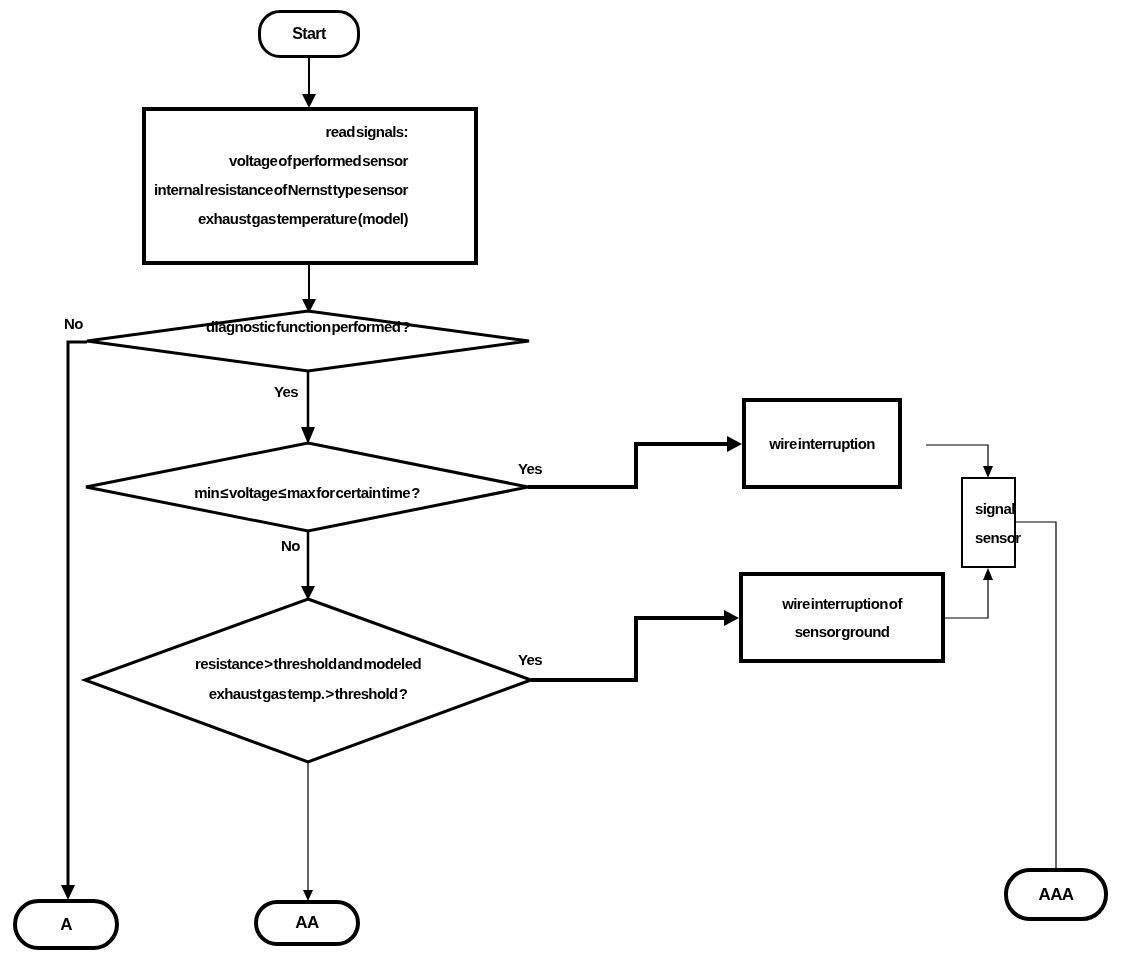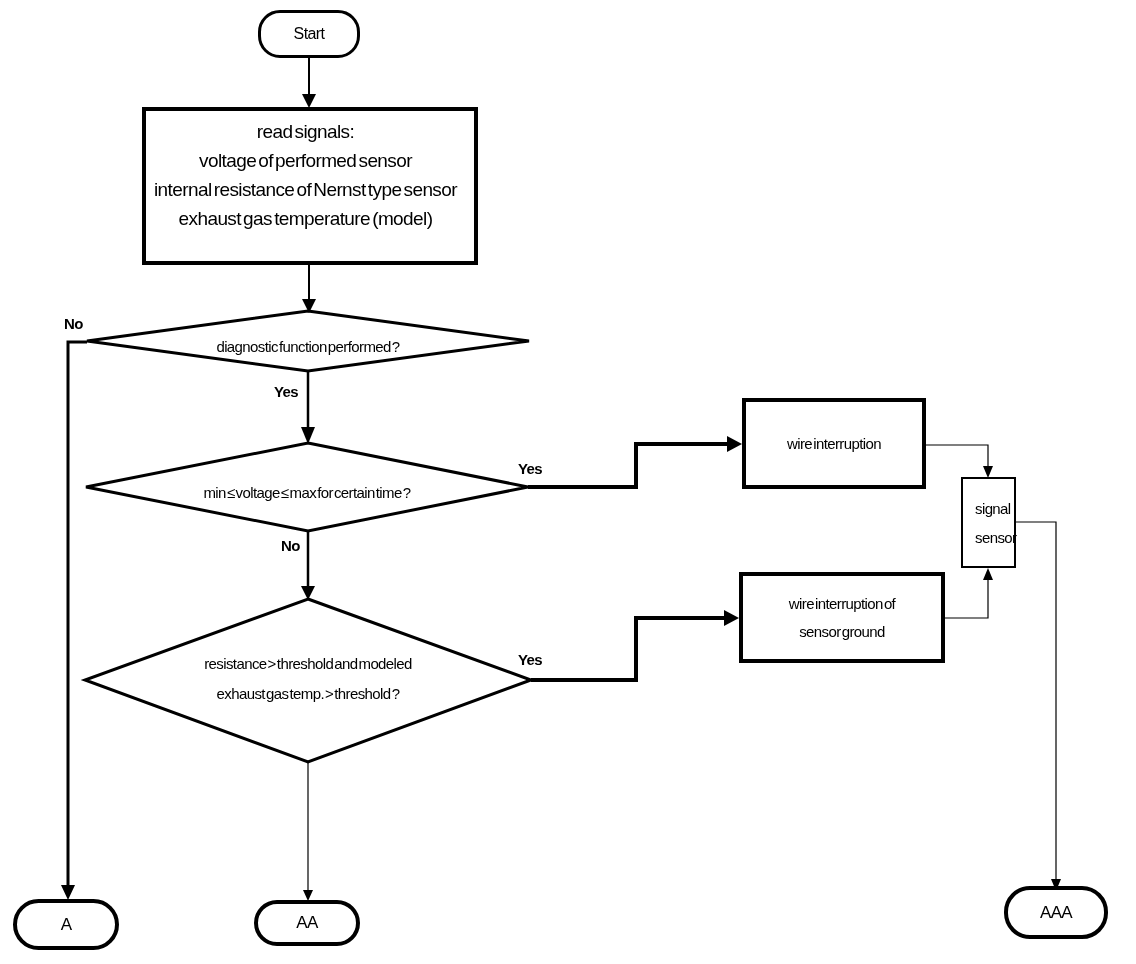--- a/index.html
+++ b/index.html
@@ -10,30 +10,30 @@
   }
   svg.connectors { position:absolute; left:0; top:0; width:1136px; height:964px; }
   .diamond { fill:#ffffff; stroke:#000000; stroke-width:3; }
   .flowline { fill:none; stroke:#000000; stroke-linejoin:miter; stroke-linecap:butt; }
   .arrowhead { fill:#000000; stroke:none; }
 
   .node {
     position:absolute; box-sizing:border-box; background:#ffffff;
     display:flex; align-items:center; justify-content:center; text-align:center;
   }
-  .txt { font-weight:normal; letter-spacing:-0.6px; word-spacing:-2.5px; }
+  .txt { font-weight:bold; letter-spacing:-0.6px; word-spacing:-2.5px; }
 
   .terminal { border:3px solid #000; border-radius:22px; font-size:16px; }
   .terminal-big { border:4px solid #000; border-radius:26px; font-size:17px; }
   .process { border:4px solid #000; align-items:flex-start; justify-content:flex-start; }
   .rectbox { border:4px solid #000; font-size:15px; line-height:28px; }
   .thinbox { border:2px solid #000; font-size:15px; line-height:29px;
              align-items:center; justify-content:flex-start; text-align:left; padding-left:12px; }
 
-  .plines { font-size:19px; line-height:29px; text-align:center; padding:6px 0 0 8px; }
+  .plines { font-size:15px; line-height:29px; text-align:right; padding:6px 0 0 8px; }
 
   .dtext { position:absolute; text-align:center; font-size:15px; line-height:30px; }
   .elabel { position:absolute; font-size:15px; font-weight:bold; letter-spacing:-0.6px; }
 </style>
 </head>
 <body>
 
 <div class="stage">
 
   <svg class="connectors" viewBox="0 0 1136 964">
@@ -73,28 +73,28 @@
 
   <div class="node process" style="left:142px; top:107px; width:336px; height:158px;">
     <div class="txt plines">
       <div>read signals:</div>
       <div>voltage of performed sensor</div>
       <div>internal resistance of Nernst type sensor</div>
       <div>exhaust gas temperature (model)</div>
     </div>
   </div>
 
-  <div class="dtext txt" style="left:130px; top:332px; width:356px;">diagnostic function performed ?</div>
+  <div class="dtext txt" style="left:130px; top:312px; width:356px;">diagnostic function performed ?</div>
   <div class="dtext txt" style="left:130px; top:478px; width:354px;">min ≤ voltage ≤ max for certain time ?</div>
   <div class="dtext txt" style="left:130px; top:649px; width:356px;">
     <div>resistance &gt; threshold and modeled</div>
     <div>exhaust gas temp. &gt; threshold ?</div>
   </div>
 
-  <div class="node rectbox txt" style="left:742px; top:398px; width:184px; height:91px;">
+  <div class="node rectbox txt" style="left:742px; top:398px; width:160px; height:91px;">
     <span>wire interruption</span>
   </div>
 
   <div class="node rectbox txt" style="left:739px; top:572px; width:206px; height:91px;">
     <div>
       <div>wire interruption of</div>
       <div>sensor ground</div>
     </div>
   </div>
 
@@ -104,21 +104,21 @@
       <div>sensor</div>
     </div>
   </div>
 
   <div class="node terminal-big txt" style="left:13px; top:899px; width:106px; height:51px;">
     <span>A</span>
   </div>
   <div class="node terminal-big txt" style="left:254px; top:900px; width:106px; height:46px;">
     <span>AA</span>
   </div>
-  <div class="node terminal-big txt" style="left:1004px; top:886px; width:104px; height:53px;">
+  <div class="node terminal-big txt" style="left:1004px; top:868px; width:104px; height:53px;">
     <span>AAA</span>
   </div>
 
   <div class="elabel" style="left:64px; top:315px;">No</div>
   <div class="elabel" style="left:274px; top:383px;">Yes</div>
   <div class="elabel" style="left:518px; top:460px;">Yes</div>
   <div class="elabel" style="left:281px; top:537px;">No</div>
   <div class="elabel" style="left:518px; top:651px;">Yes</div>
 
 </div>

